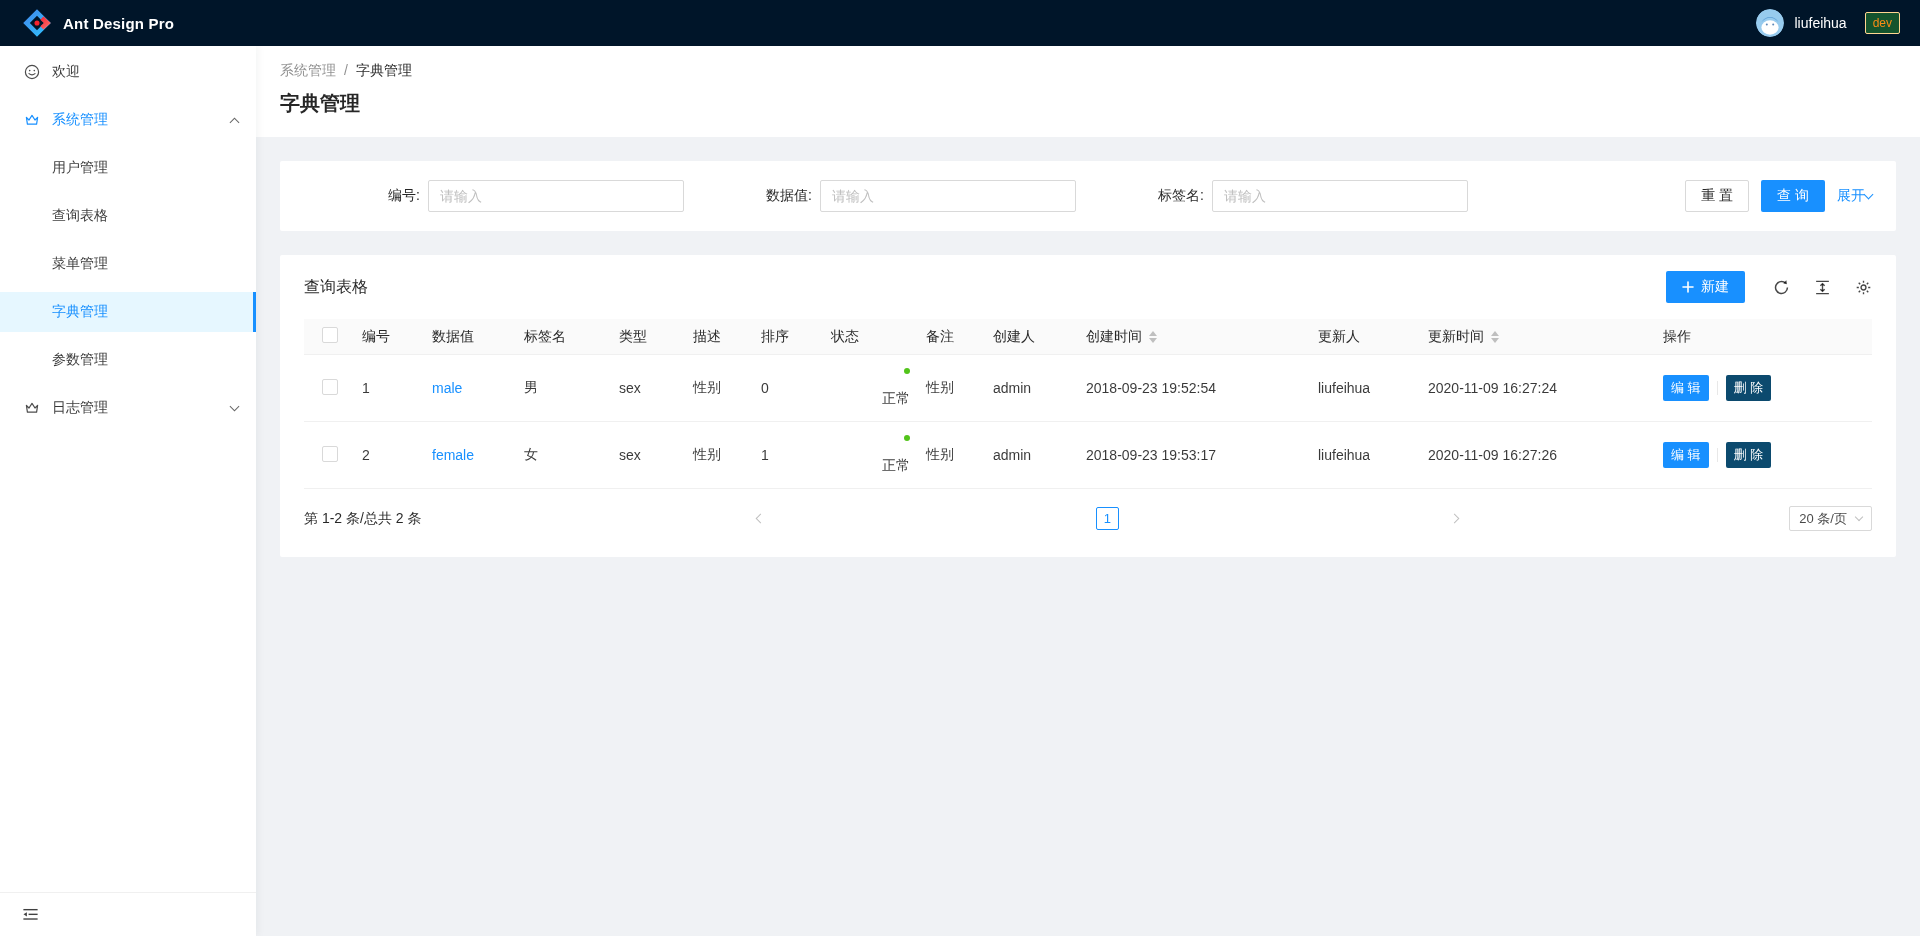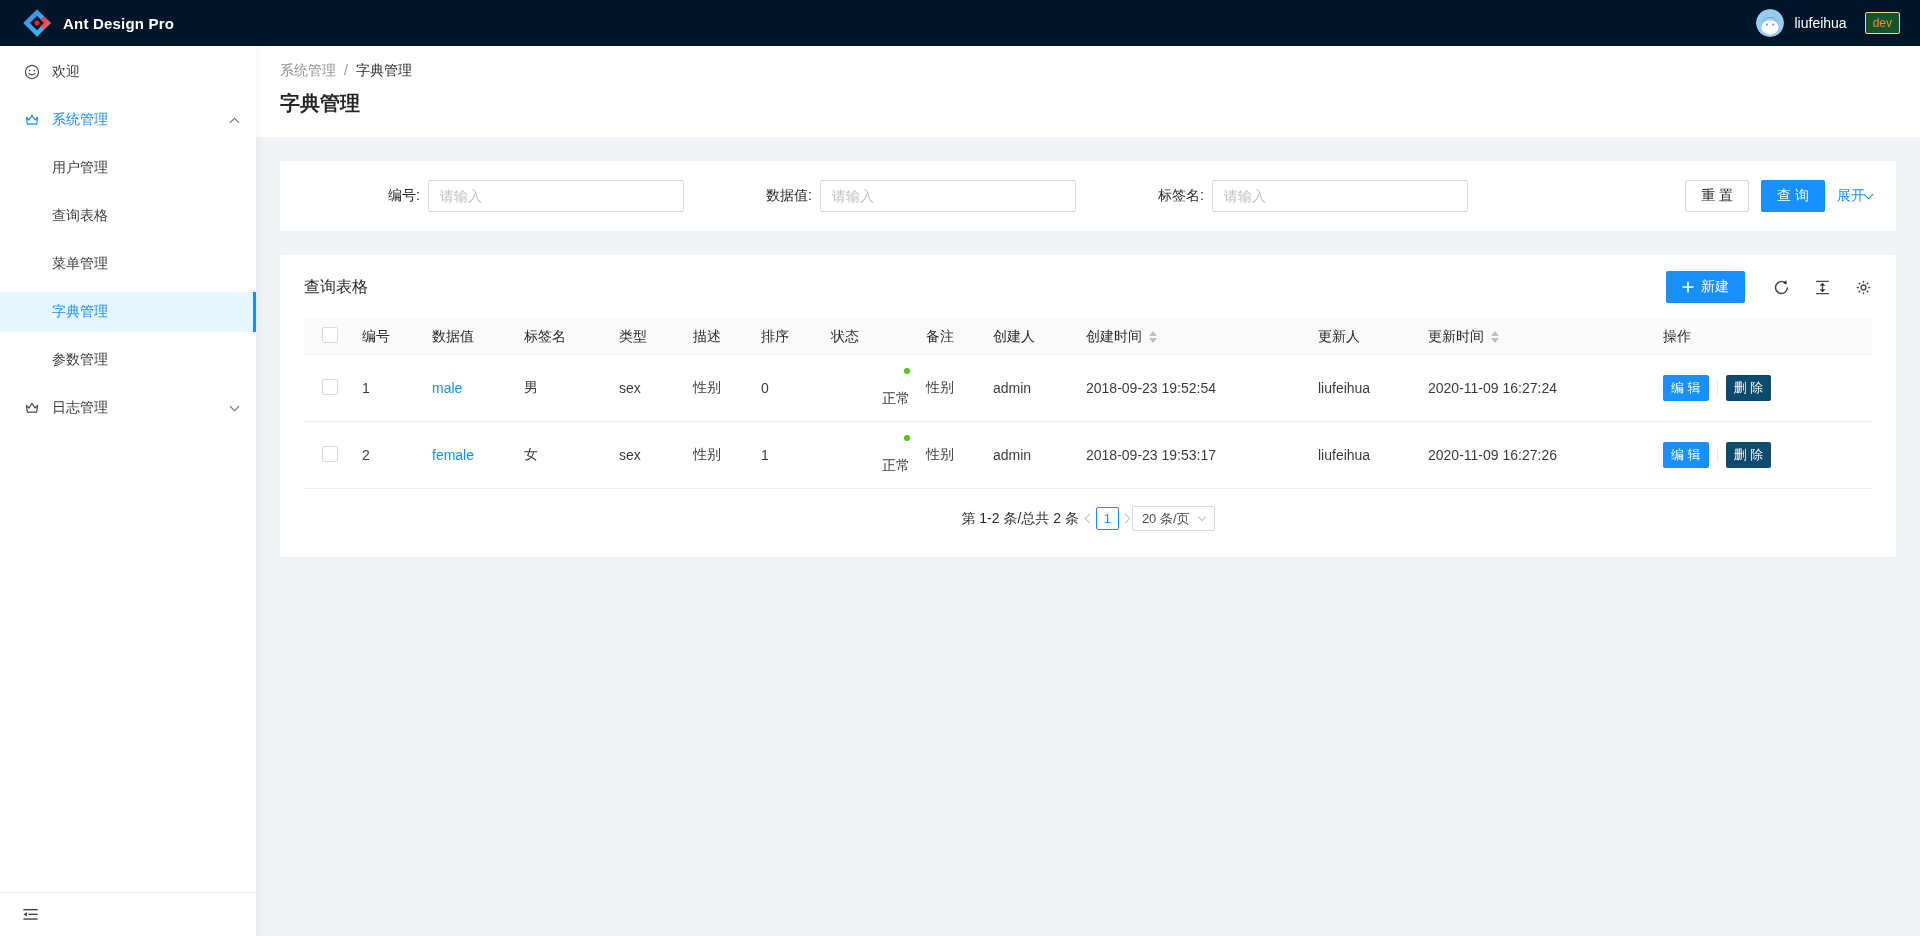--- a/index.html
+++ b/index.html
@@ -90,21 +90,21 @@
   .status-wrap { display:flex; align-items:flex-end; gap:16px;flex-direction:column; }
   .dot { width:6px; height:6px; border-radius:50%; background:#52c41a; flex:none; }
   .btn-mini {
     height:26px; padding:0 8px; border:none; border-radius:2px; color:#fff; font-size:13px;
     font-family:inherit; cursor:pointer; display:inline-flex; align-items:center;
   }
   .btn-edit { background:#1890ff; }
   .btn-delete { background:#0c4a6e; }
   .action-divider { display:inline-block; width:1px; height:14px; background:#e8e8e8; margin:0 8px; vertical-align:middle; }
   
-  .pagination { display:flex; align-items:center; justify-content:center; padding:17px 24px 19px; }
+  .pagination { display:flex; align-items:center; justify-content:space-between; padding:17px 24px 19px; }
   .pg-total { color:rgba(0,0,0,.85); margin-right:4px; }
   .pg-chev { color:rgba(0,0,0,.25); display:flex; align-items:center; padding:0 3px; cursor:pointer; }
   .pg-num {
     min-width:23px; height:23px; border:1px solid #1890ff; border-radius:2px; background:#fff;
     color:#1890ff; display:flex; align-items:center; justify-content:center; cursor:pointer; font-size:13px;
   }
   .pg-size {
     height:25px; border:1px solid #d9d9d9; border-radius:2px; background:#fff;
     display:flex; align-items:center; gap:9px; padding:0 9px; color:rgba(0,0,0,.72);
     cursor:pointer; font-size:13px;

